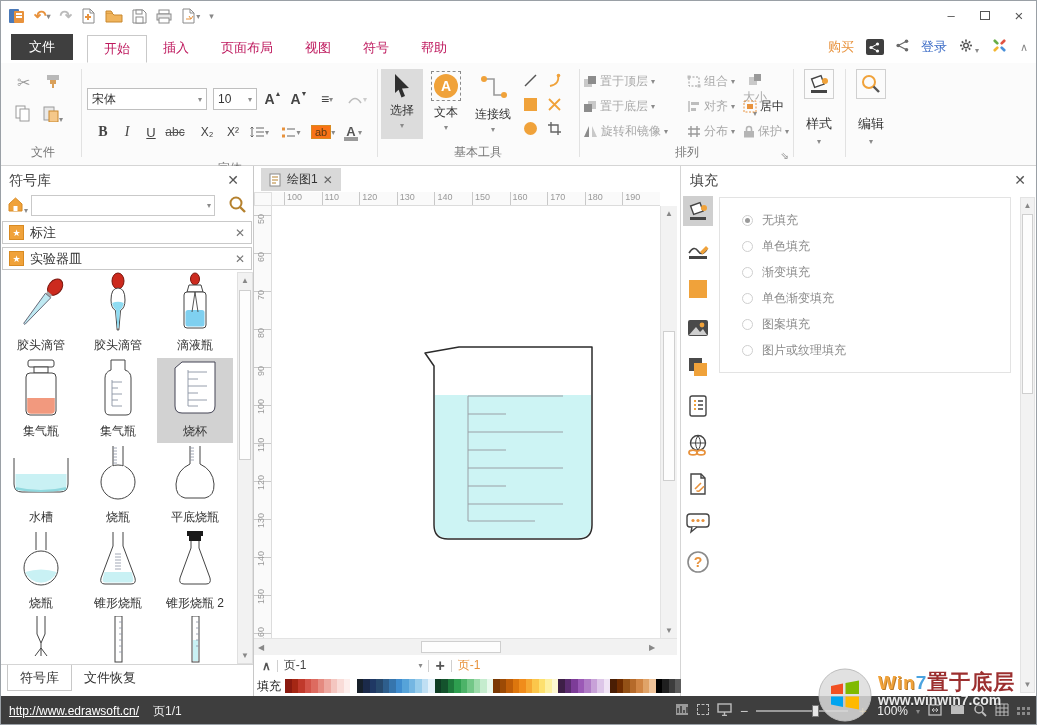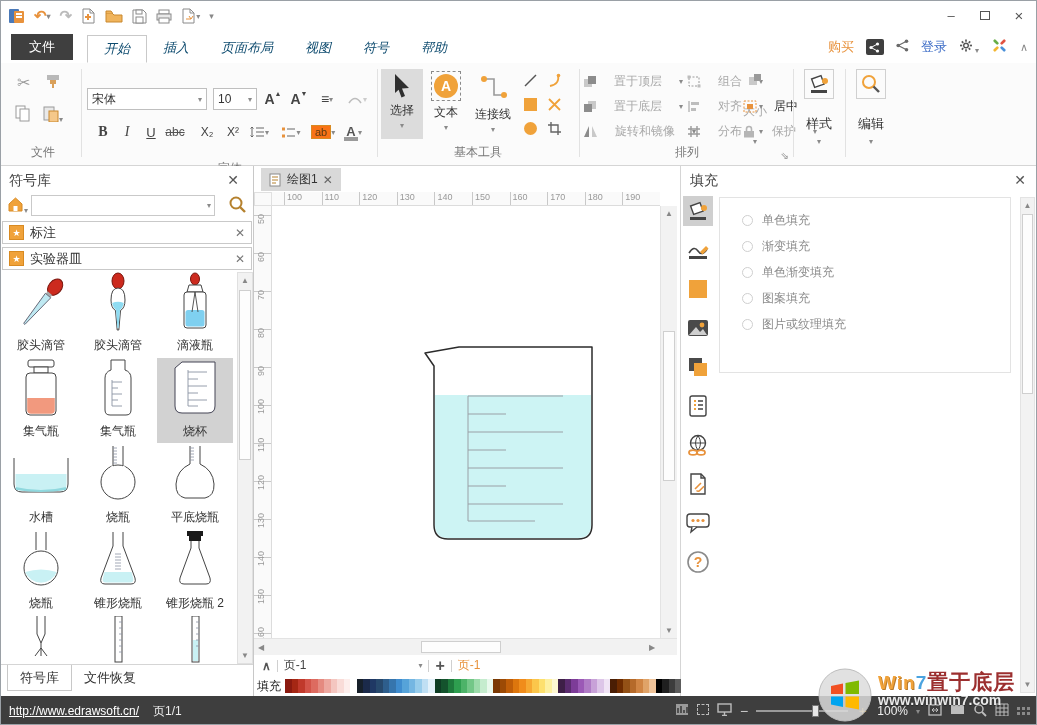--- a/index.html
+++ b/index.html
@@ -15,38 +15,38 @@
   .qbtn{display:flex;align-items:center;height:22px;padding:0 1px;cursor:default;}
   .title-text{position:absolute;left:0;right:0;top:7px;text-align:center;font-size:13px;color:#333;}
   .winctl{position:absolute;right:0;top:0;display:flex;}
   .winbtn{width:34px;height:28px;display:flex;align-items:center;justify-content:center;font-size:13px;color:#555;}
   .maxbox{width:10px;height:9px;border:1px solid #555;}
   
   .tabrow{position:absolute;left:0;top:30px;width:100%;height:32px;background:#fff;}
   .filetab{position:absolute;left:10px;top:3px;width:62px;height:26px;background:#3f3f3f;color:#fff;
            font-size:13px;display:flex;align-items:center;justify-content:center;}
   .rtabs{position:absolute;left:86px;top:3px;display:flex;height:28px;}
-  .rtab{padding:0 16px;display:flex;align-items:center;font-size:13px;color:#0c4a6e;font-style:italic;}
+  .rtab{padding:0 16px;display:flex;align-items:center;font-size:13px;color:#be185d;}
   .rtab.active{background:#fff;border:1px solid #c9c9c9;border-bottom:1px solid #fff;position:relative;top:1px;height:28px;}
   .tabrt{position:absolute;right:8px;top:4px;display:flex;align-items:center;gap:12px;height:24px;}
   .buy{color:#e8923c;font-size:13px;}
   .login{color:#3b6bc6;font-size:13px;}
   .sharebadge{width:18px;height:16px;background:#3f3f3f;border-radius:2px;display:flex;align-items:center;justify-content:center;}
   
   .ribbon{position:absolute;left:0;top:62px;width:100%;height:103px;background:#fbfbfb;border-bottom:1px solid #d5d5d5;font-size:12px;}
   .gsep{position:absolute;top:6px;height:88px;width:1px;background:#e2e2e2;}
   .glabel{position:absolute;bottom:4px;font-size:12px;color:#777;width:100%;text-align:center;}
   .launcher{position:absolute;bottom:4px;font-size:10px;color:#8a8a8a;}
   .combo{height:22px;background:#fff;border:1px solid #bfbfbf;display:flex;align-items:center;padding:0 4px;font-size:12px;color:#333;}
   .combo .caret{margin-left:auto;}
   .fbtn{display:inline-flex;align-items:center;justify-content:center;height:22px;min-width:20px;color:#444;}
   .bigbtn{position:absolute;top:6px;width:42px;height:70px;display:flex;flex-direction:column;align-items:center;font-size:12px;color:#333;}
   .bigbtn .blabel{margin-top:3px;}
   .bigbtn .caret{margin-top:2px;}
-  .arr-item{position:absolute;display:flex;align-items:center;gap:17px;font-size:12px;color:#a9a9a9;white-space:nowrap;}
+  .arr-item{position:absolute;display:flex;align-items:center;gap:3px;font-size:12px;color:#a9a9a9;white-space:nowrap;}
   .arr-item.enabled{color:#333;}
   
   .lpanel{position:absolute;left:0;top:165px;width:253px;height:530px;background:#fff;border-right:1px solid #c8c8c8;}
   .lp-header{position:absolute;left:0;top:3px;width:100%;height:22px;}
   .lp-title{position:absolute;left:8px;top:3px;font-size:14px;color:#444;}
   .xbtn{font-size:14px;color:#555;}
   .searchrow{position:absolute;left:0;top:28px;width:100%;height:24px;}
   .searchbox{position:absolute;left:30px;top:1px;width:184px;height:21px;border:1px solid #c9c9c9;background:#fff;display:flex;align-items:center;}
   .searchbox input{border:none;outline:none;flex:1;height:17px;font-size:12px;padding:0 3px;font-family:"Liberation Sans",sans-serif;}
   .secrow{position:absolute;left:1px;width:250px;height:23px;border:1px solid #c9c9c9;background:#fff;display:flex;align-items:center;padding:0 6px;gap:6px;}
@@ -885,20 +885,24 @@
       <span class="stripbtn">
         <svg width="24" height="24">
             <circle cx="12" cy="12" r="10" fill="none" stroke="#8a8a8a" stroke-width="1.6"></circle>
             <text x="12" y="17" text-anchor="middle" font-size="14" font-weight="bold" fill="#e8923c" font-family="Liberation Sans,sans-serif">?</text>
           </svg>
       </span>
     </div>
 
     <div class="fillbox">
         <div class="fill-opt">
+          <span class="radio on"></span>
+          <span class="lbl">无填充</span>
+        </div>
+        <div class="fill-opt">
           <span class="radio"></span>
           <span class="lbl">单色填充</span>
         </div>
         <div class="fill-opt">
           <span class="radio"></span>
           <span class="lbl">渐变填充</span>
         </div>
         <div class="fill-opt">
           <span class="radio"></span>
           <span class="lbl">单色渐变填充</span>

